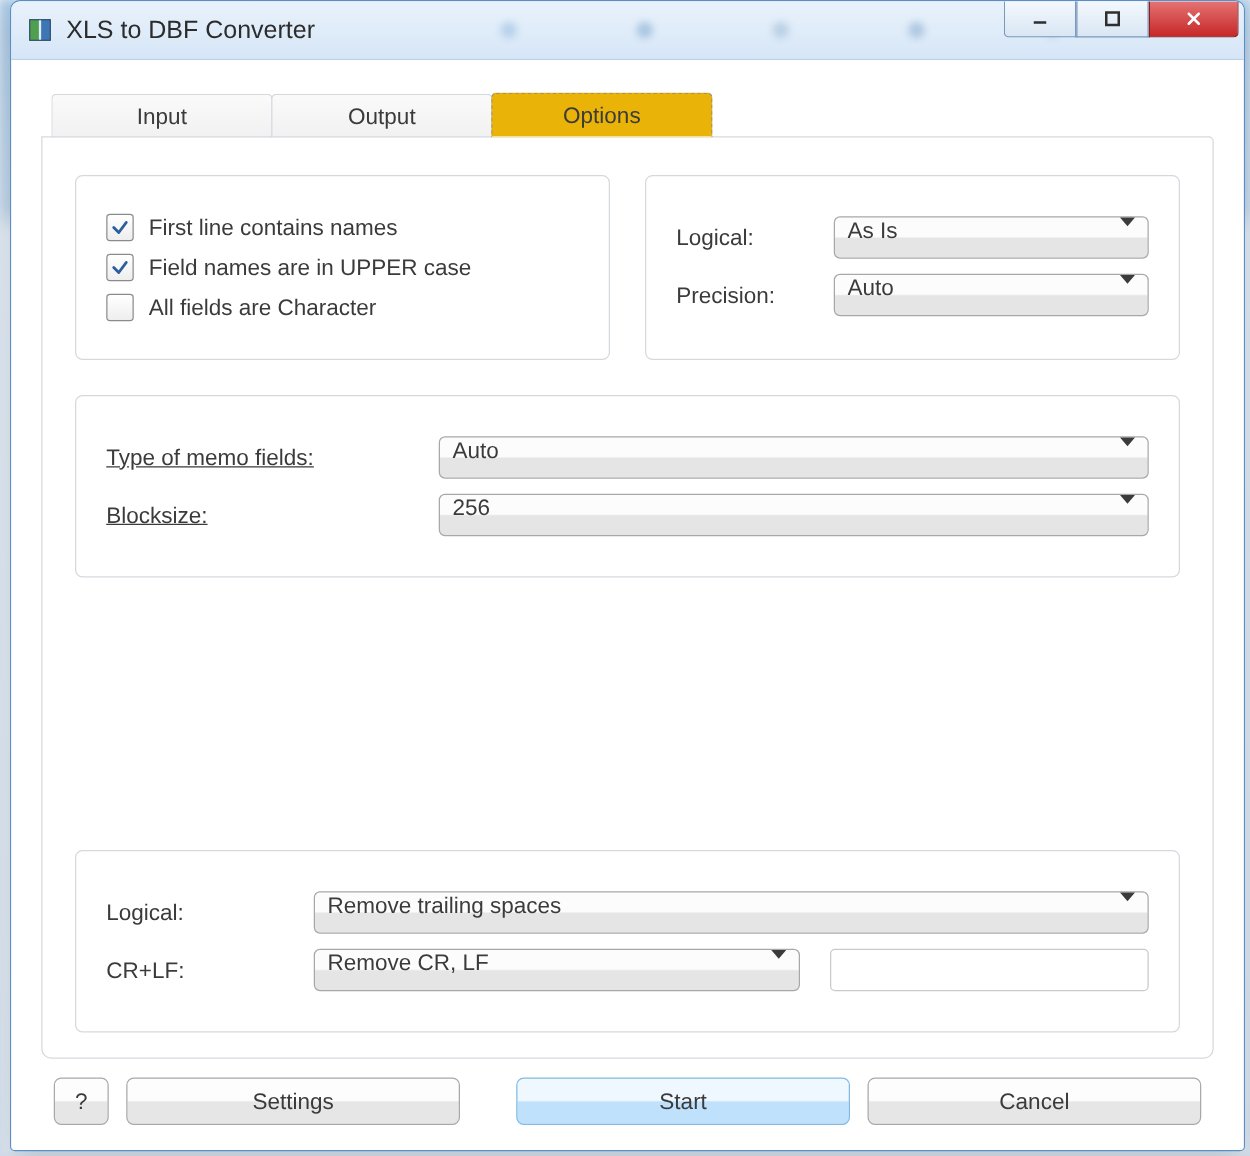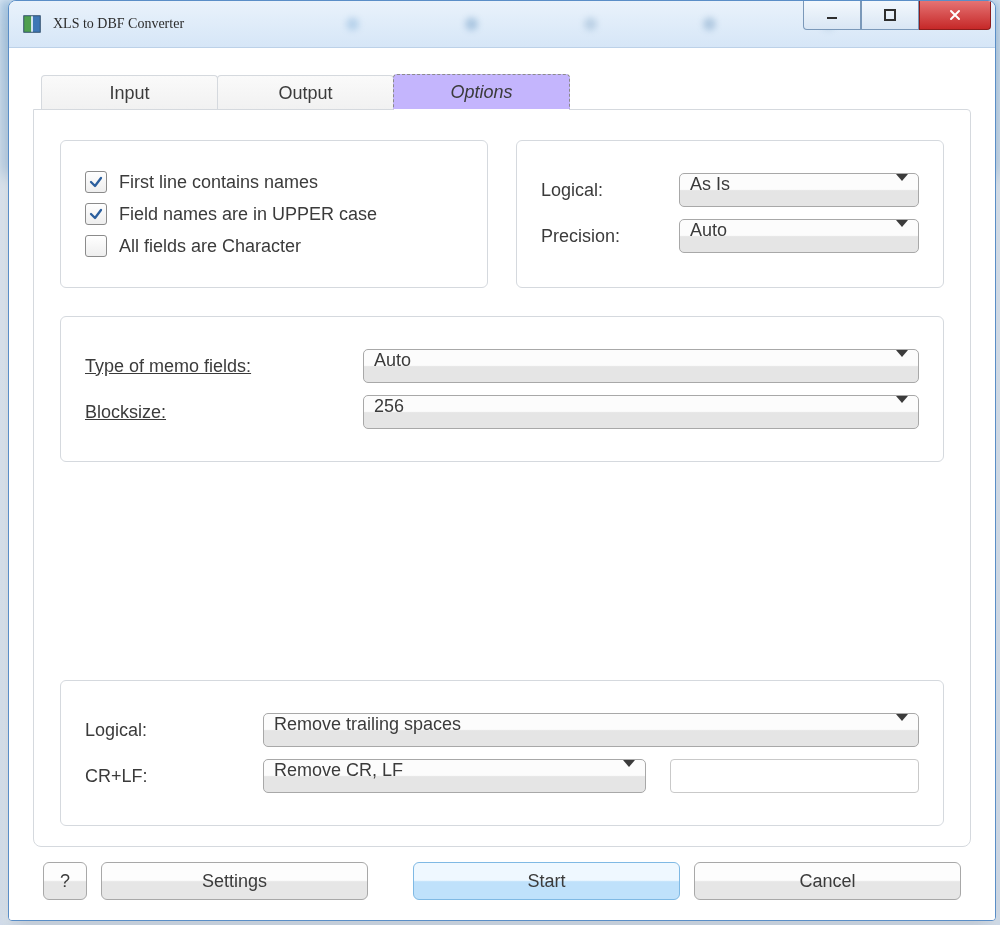--- a/index.html
+++ b/index.html
@@ -51,21 +51,21 @@
   .titlebar{
     height:46px;
     background:linear-gradient(180deg,var(--win-title-bg1),var(--win-title-bg2));
     border-bottom:1px solid #bcd1e8;
     display:flex;align-items:center;
     padding:0 8px 0 12px;
     gap:10px;
     position:relative;
   }
   .titlebar .title{
-    color:#2c2c2c;flex:0 0 auto;font-size:14px;font-family:Liberation Serif, serif;
+    color:#2c2c2c;flex:0 0 auto;font-size:20px;
   }
   .app-icon{
     width:22px;height:22px;flex:0 0 auto;
   }
   .title-decor{
     flex:1 1 auto;height:30px;opacity:.35;
     background:
       radial-gradient(circle at 20% 50%, #6fa3d2 6px, transparent 7px),
       radial-gradient(circle at 35% 50%, #4c83b6 6px, transparent 7px),
       radial-gradient(circle at 50% 50%, #7aa0c2 6px, transparent 7px),
@@ -108,24 +108,24 @@
     min-width:175px;height:34px;
     border:1px solid var(--groove);
     background:linear-gradient(180deg,#fafafa,#f1f1f1);
     display:flex;align-items:center;justify-content:center;
     margin-right:-1px;
     border-bottom:none;
     border-radius:4px 4px 0 0;
     cursor:pointer;
   }
   .tab.active{
-    background:#c4b5fd;
+    background:#eab308;
     border:1px dashed #8b8b8b;
     border-bottom:1px solid #fff;
-    position:relative;z-index:2;font-style:italic;
+    position:relative;z-index:2;
   }
   .tab span{pointer-events:none;text-align:right;}
   .tab-page{
     border:1px solid var(--groove);
     border-radius:0 4px 8px 8px;
     flex:1 1 auto;
     padding:30px 26px 20px 26px;
     display:flex;flex-direction:column;gap:28px;
     position:relative;top:-1px;
   }
@@ -147,21 +147,21 @@
   }
   .chk{
     width:20px;height:20px;border:1px solid #8b8b8b;background:linear-gradient(180deg,#fff,#eee);
     border-radius:3px;display:flex;align-items:center;justify-content:center;cursor:pointer;
   }
   .chk svg{display:none;}
   .chk.checked svg{display:block;}
   .chk + label{cursor:pointer;}
 
   
-  .lc{display:flex;align-items:center;gap:28px;margin:12px 0;}
+  .lc{display:flex;align-items:center;gap:16px;margin:12px 0;}
   .lc .lbl{width:160px;}
   .right-col .lc .lbl{width:110px;}
   .lc .ctrl{flex:1 1 auto;}
   .memo .lc .lbl{width:250px;text-decoration:underline;}
   .str .lc .lbl{width:150px;}
 
   
   .combo{
     height:32px;border:1px solid var(--btn-border);
     border-radius:5px;

